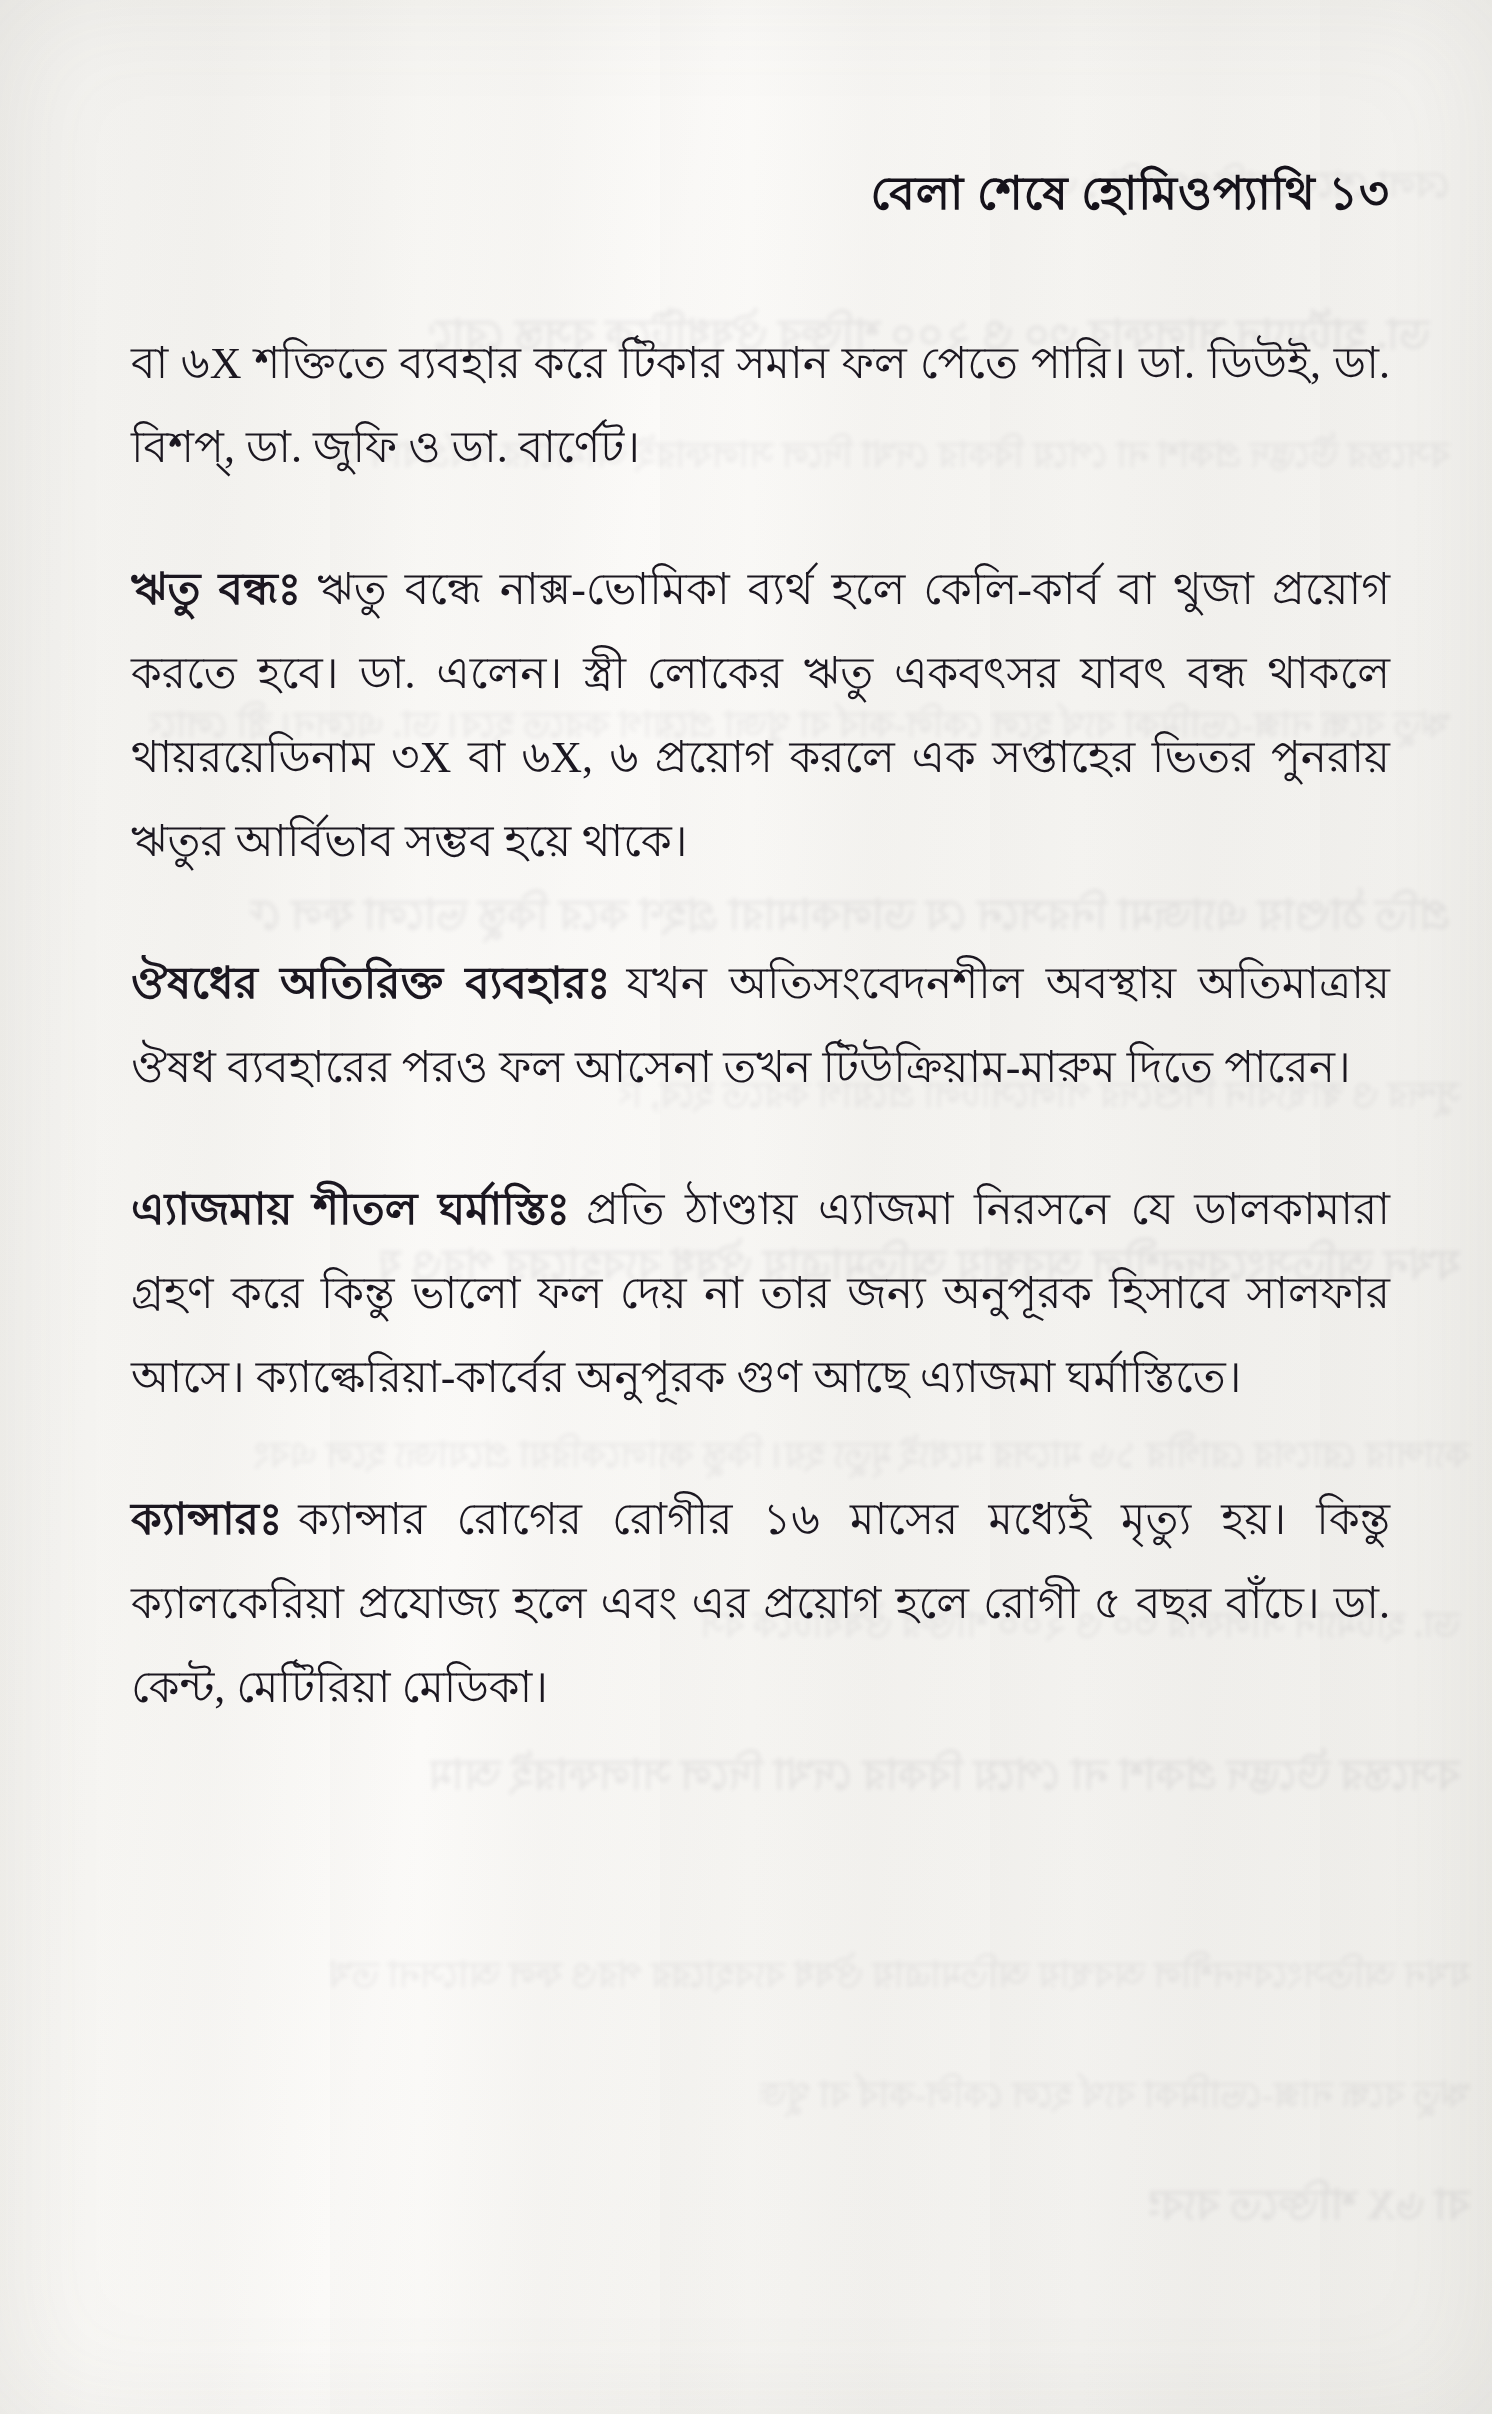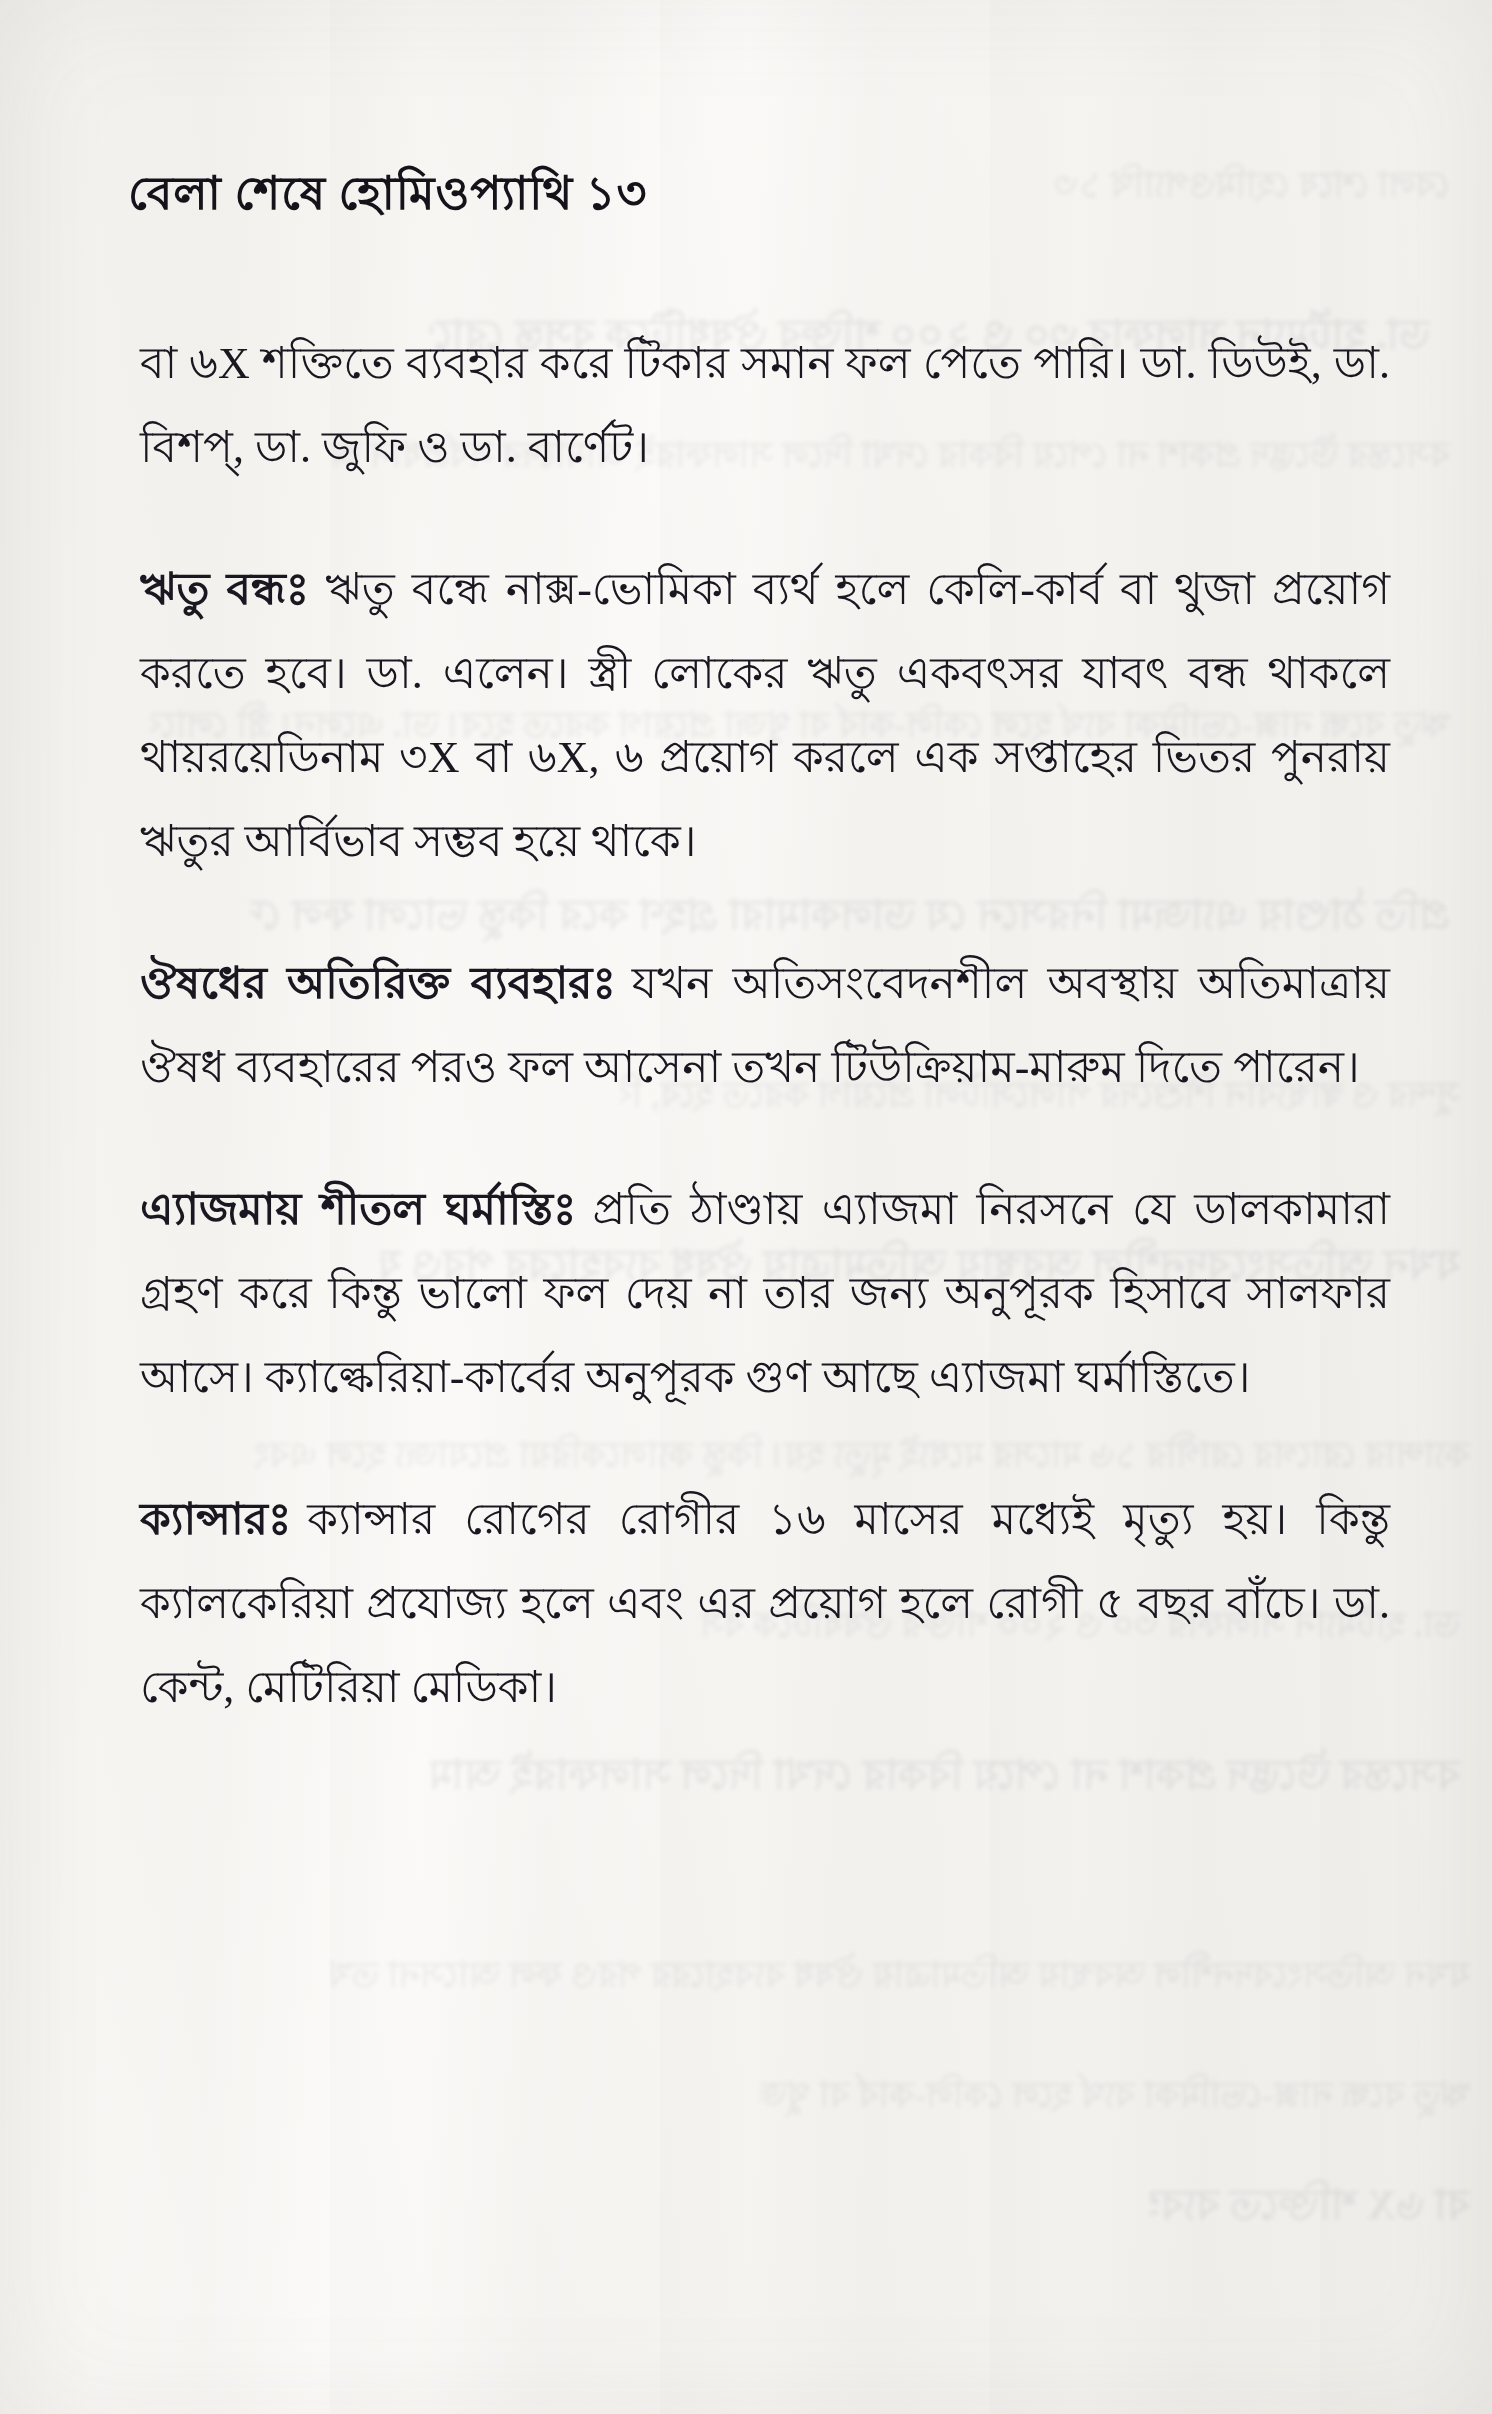--- a/index.html
+++ b/index.html
@@ -25,26 +25,26 @@
   .ghost{
     position:absolute;white-space:nowrap;overflow:hidden;
     transform:scaleX(-1);
     opacity:0.085;filter:blur(2px);
     font-size:42px;font-weight:700;color:#4f4a56;
     line-height:70px;max-width:1350px;
   }
   .ghost.small{font-size:36px;opacity:0.07;}
   .content{position:absolute;left:128px;top:158px;width:1262px;}
   h1.page-title{
-    text-align:left;font-size:46px;font-weight:700;
+    text-align:right;font-size:46px;font-weight:700;
     margin:0 0 88px 0;letter-spacing:1px;color:#15121a;
   }
   p.para{
     font-size:44px;line-height:84px;text-align:justify;
-    margin:0 0 58px 12px;font-weight:500;color:#1b1720;
+    margin:0 0 58px 3px;font-weight:500;color:#1b1720;
   }
   p.para:last-child{margin-bottom:0;}
   .lead{font-weight:700;}
   .lead:empty{display:none;}
   .lead{margin-right:16px;}
 </style>
 </head>
 <body>
 
 <div class="scan">

